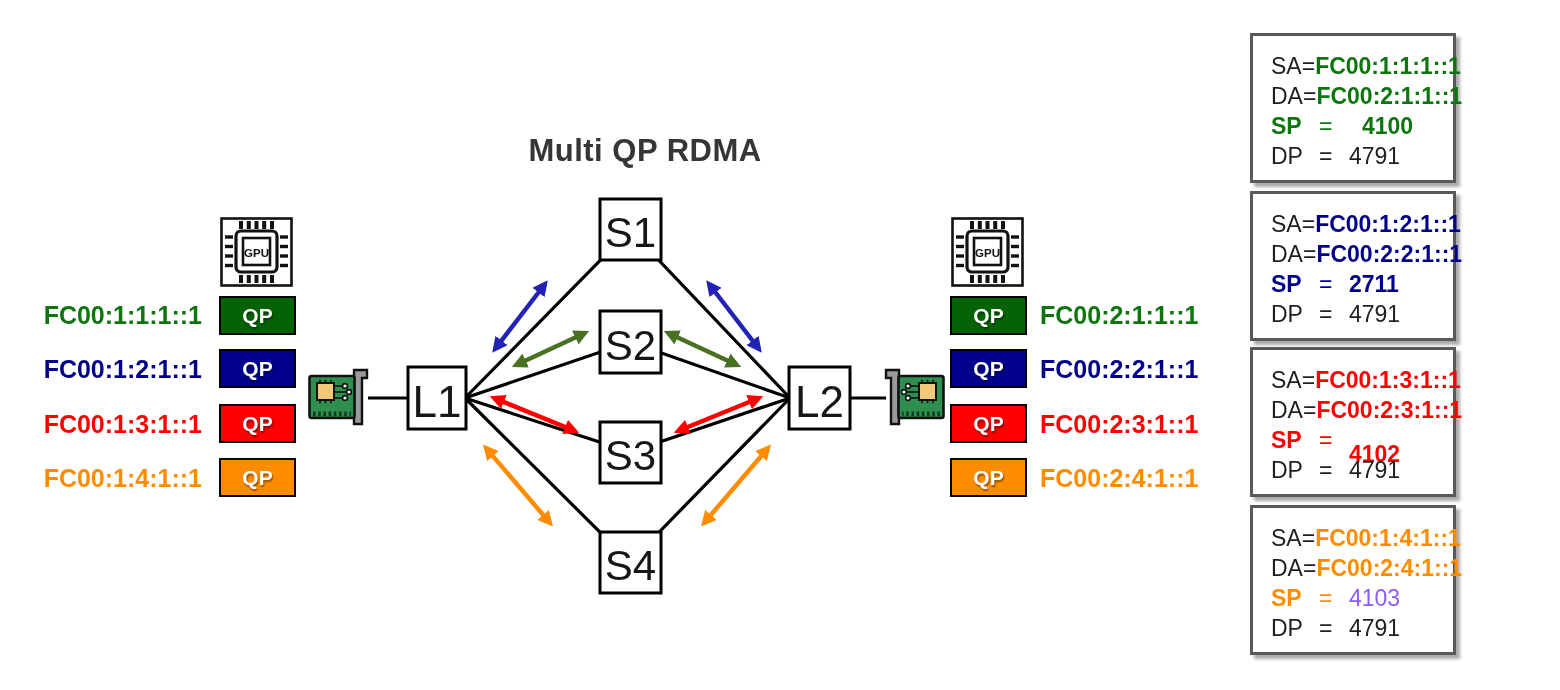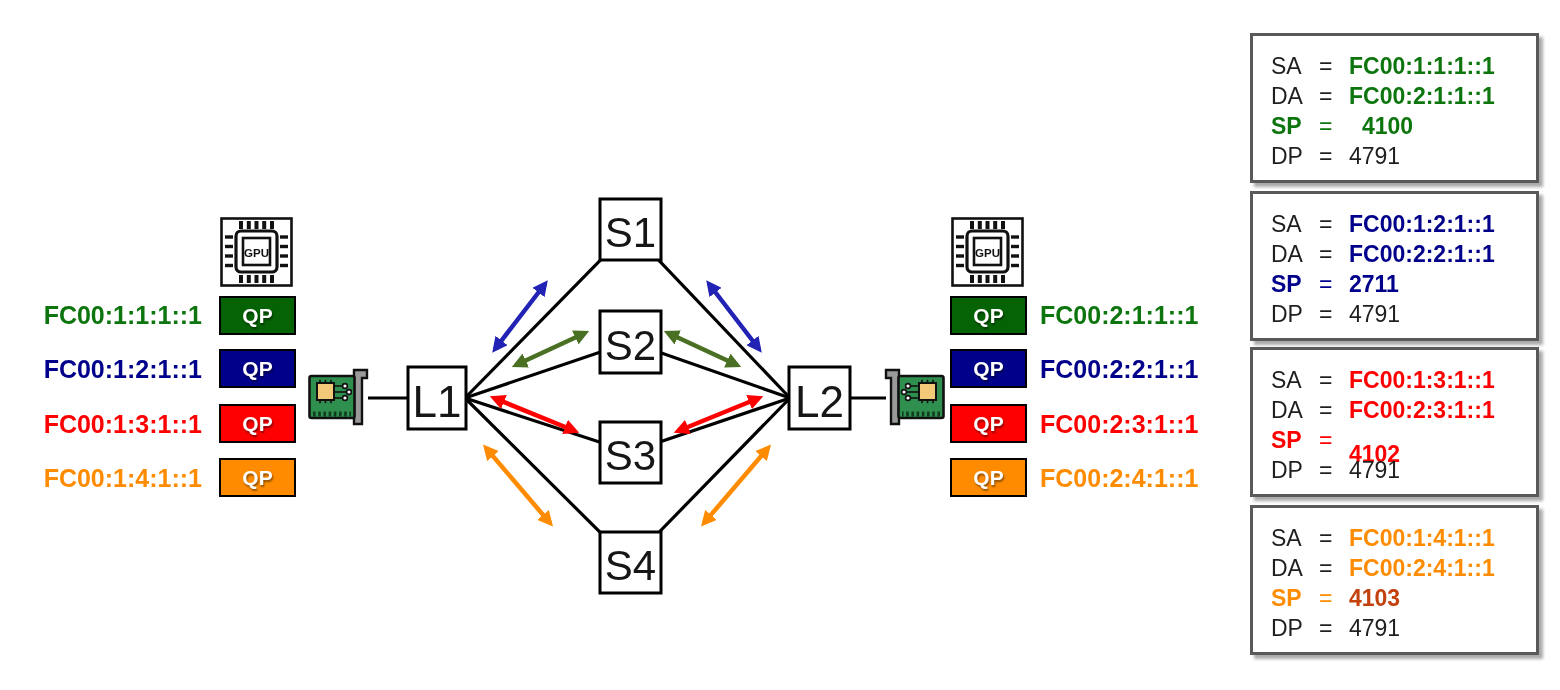--- a/index.html
+++ b/index.html
@@ -10,21 +10,21 @@
          font-size:31px;font-weight:700;letter-spacing:.5px;}
   svg{position:absolute;left:0;top:0;}
   svg text{font-family:"Liberation Sans","DejaVu Sans",sans-serif;}
   .qpbox{position:absolute;width:77px;height:39px;border:2.5px solid #000;
          box-sizing:border-box;display:flex;align-items:center;justify-content:center;
          color:#fff;font-weight:700;font-size:21px;
          text-shadow:1px 2px 2px rgba(0,0,0,.45);}
   .addr{position:absolute;height:32px;line-height:32px;font-size:25px;font-weight:700;}
   .addr.left{width:188px;left:14px;text-align:right;}
   .addr.right{left:1040px;width:230px;text-align:left;}
-  .panel{position:absolute;left:1250px;width:289px;height:150px;background:#fff;
+  .panel{position:absolute;left:1250px;width:206px;height:150px;background:#fff;
          border:3px solid #595959;box-sizing:border-box;
          box-shadow:4px 4px 3px #ababab;padding:15px 0 0 18px;}
   .prow{display:flex;height:30px;align-items:center;font-size:23px;color:#1f1f1f;}
   .plabel{width:48px;}
   .peq{width:30px;}
   .pval{}
 </style>
 </head>
 <body>
 
@@ -137,20 +137,21 @@
     </g>
 
     <use href="#gpu-def" x="220" y="217"></use>
     <use href="#gpu-def" x="951" y="217"></use>
     <use href="#nic-def" transform="translate(308,366)"></use>
     <g transform="translate(945,366) scale(-1,1)">
         <use href="#nic-def"></use>
       </g>
   </svg>
 
+  <div class="title" style="color: rgb(54, 54, 54);">Multi QP RDMA</div>
 
   <div class="qpbox" style="left: 219px; top: 296px; background-color: rgb(5, 99, 5);">QP</div>
   <div class="qpbox" style="left: 219px; top: 349px; background-color: rgb(0, 0, 139);">QP</div>
   <div class="qpbox" style="left: 219px; top: 404px; background-color: rgb(254, 0, 0);">QP</div>
   <div class="qpbox" style="left: 219px; top: 458px; background-color: rgb(255, 140, 0);">QP</div>
 
   <div class="addr left" style="top: 299px; color: rgb(13, 117, 13);">FC00:1:1:1::1</div>
   <div class="addr left" style="top: 353px; color: rgb(0, 0, 139);">FC00:1:2:1::1</div>
   <div class="addr left" style="top: 408px; color: rgb(254, 0, 0);">FC00:1:3:1::1</div>
   <div class="addr left" style="top: 462px; color: rgb(255, 140, 0);">FC00:1:4:1::1</div>
@@ -241,21 +242,21 @@
       <span class="pval" style="color: rgb(255, 140, 0); font-weight: 700;">FC00:1:4:1::1</span>
     </div>
     <div class="prow">
       <span class="plabel" style="color: rgb(31, 31, 31); font-weight: 400;">DA</span>
       <span class="peq" style="color: rgb(31, 31, 31);">=</span>
       <span class="pval" style="color: rgb(255, 140, 0); font-weight: 700;">FC00:2:4:1::1</span>
     </div>
     <div class="prow">
       <span class="plabel" style="color: rgb(255, 140, 0); font-weight: 700;">SP</span>
       <span class="peq" style="color: rgb(255, 140, 0);">=</span>
-      <span class="pval" style="color: #c2410c; font-weight: 700;">4103</span>
+      <span class="pval" style="color: #8b5cf6; font-weight: 400;">4103</span>
     </div>
     <div class="prow">
       <span class="plabel" style="color: rgb(31, 31, 31); font-weight: 400;">DP</span>
       <span class="peq" style="color: rgb(31, 31, 31);">=</span>
       <span class="pval" style="color: rgb(31, 31, 31); font-weight: 400;">4791</span>
     </div>
   </div>
 
 </div>
 

